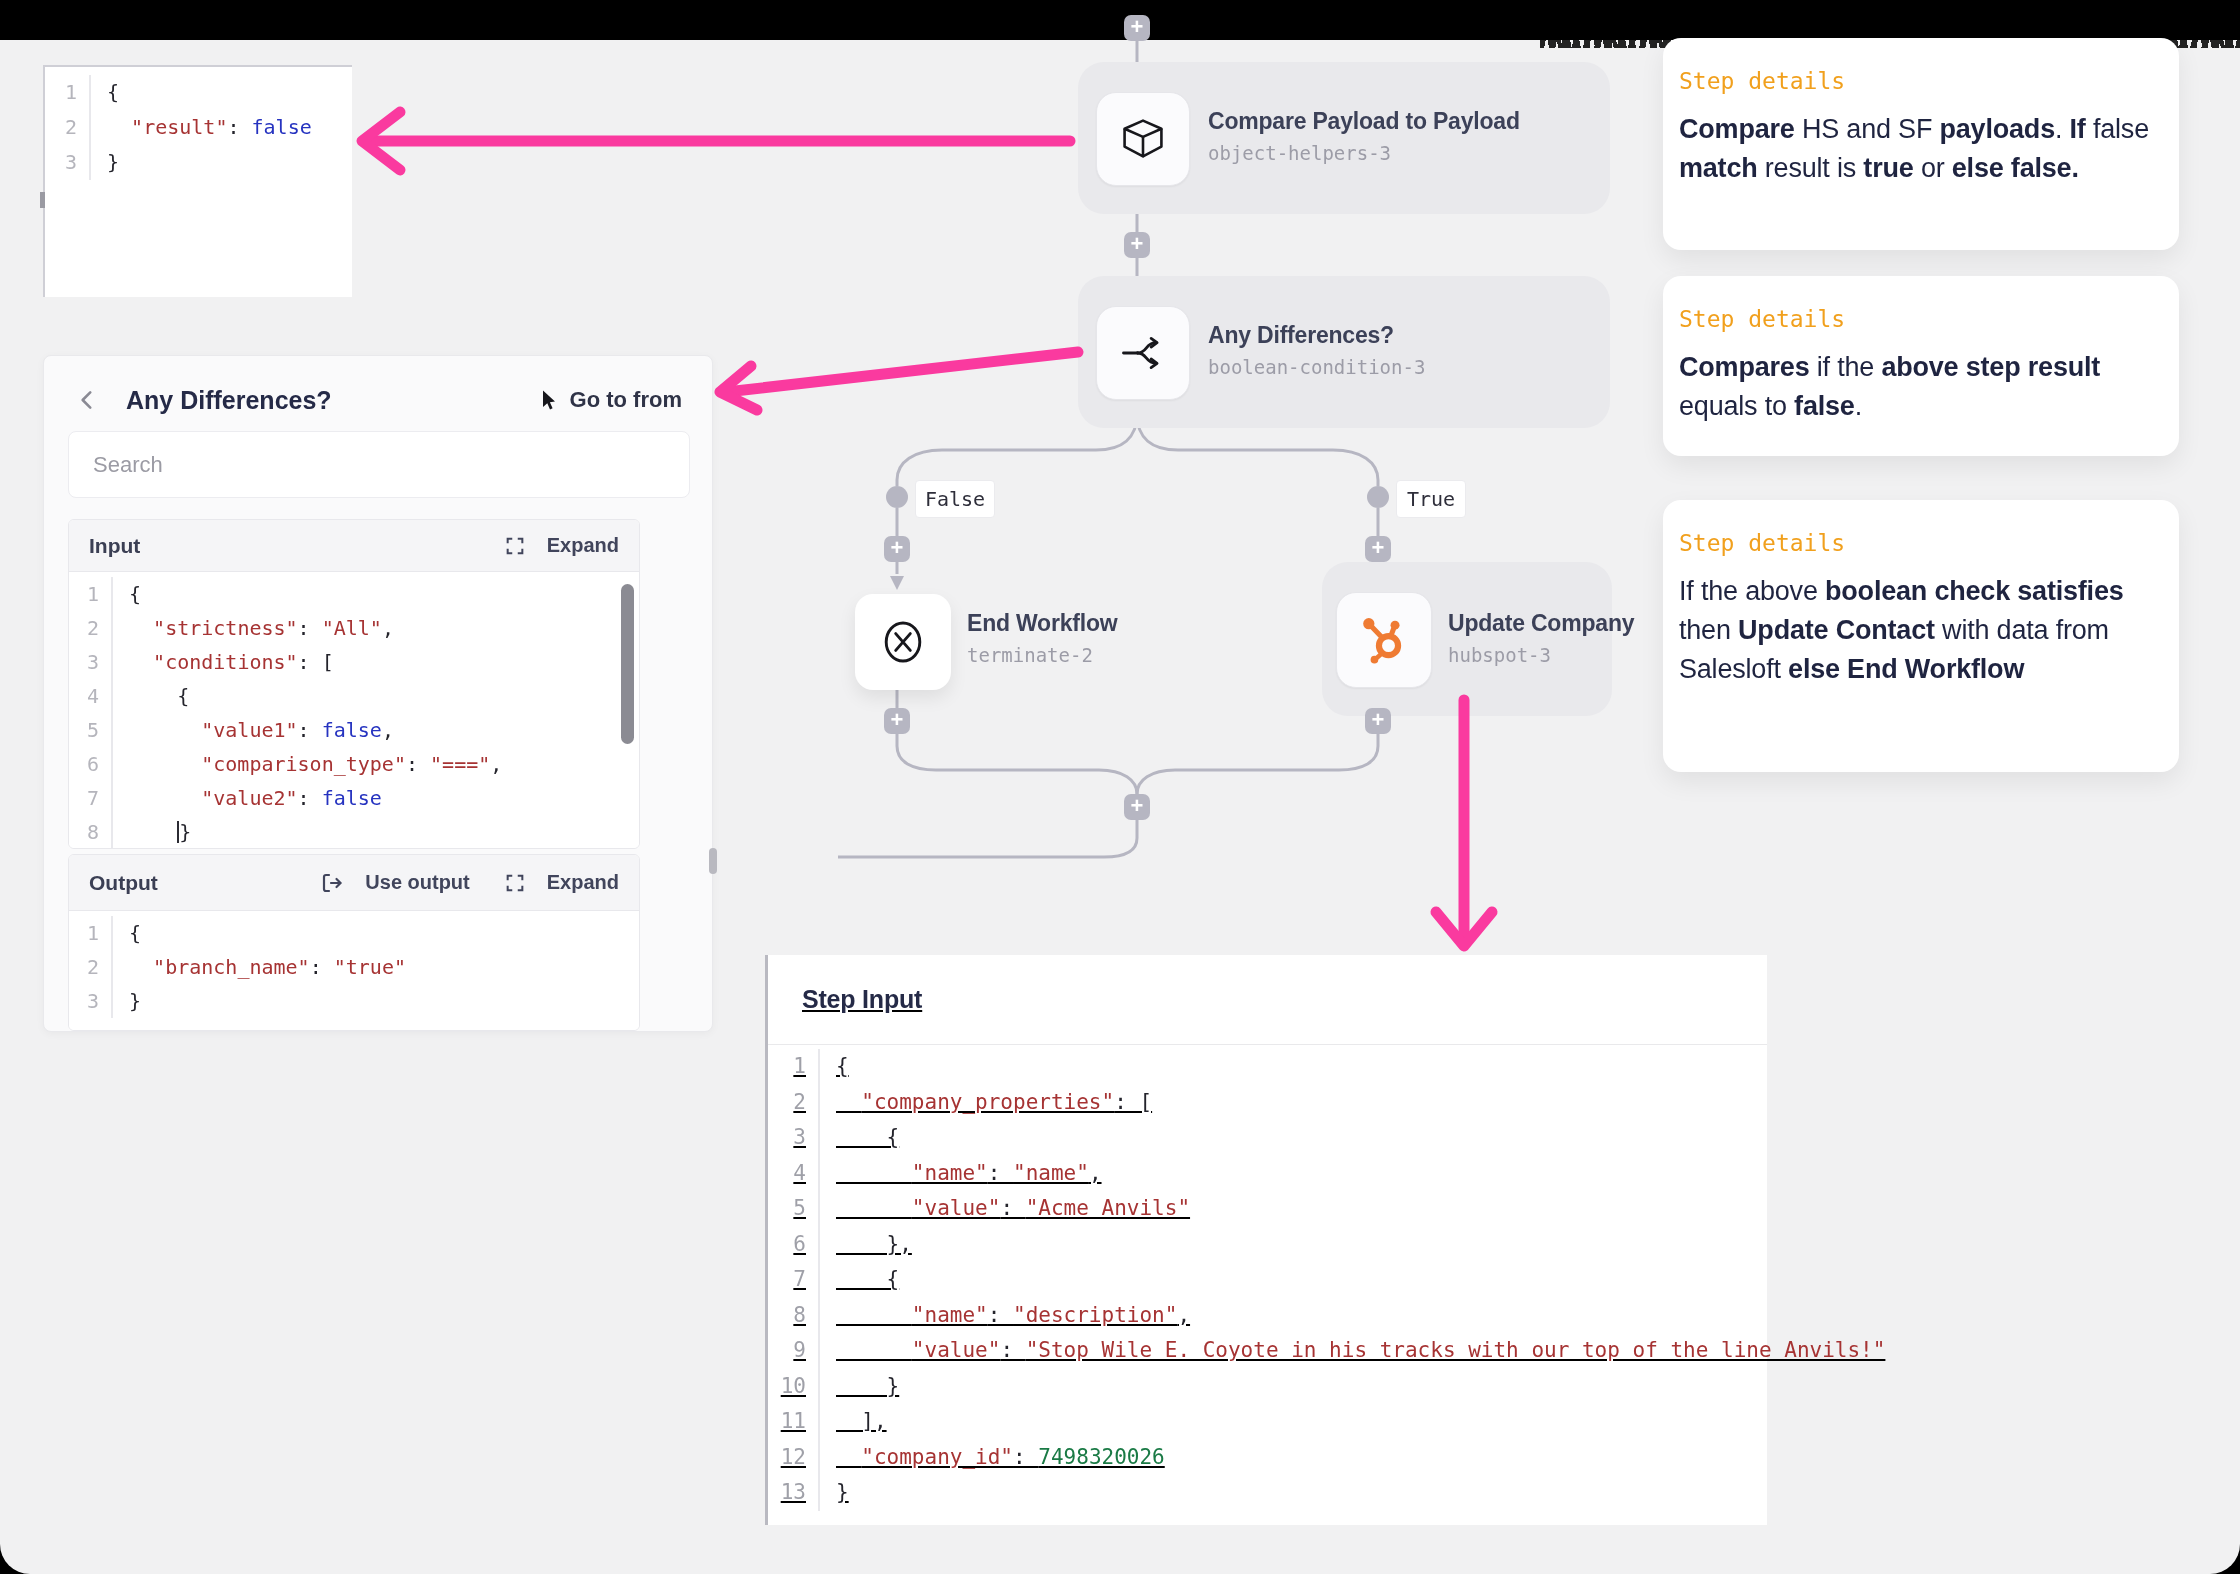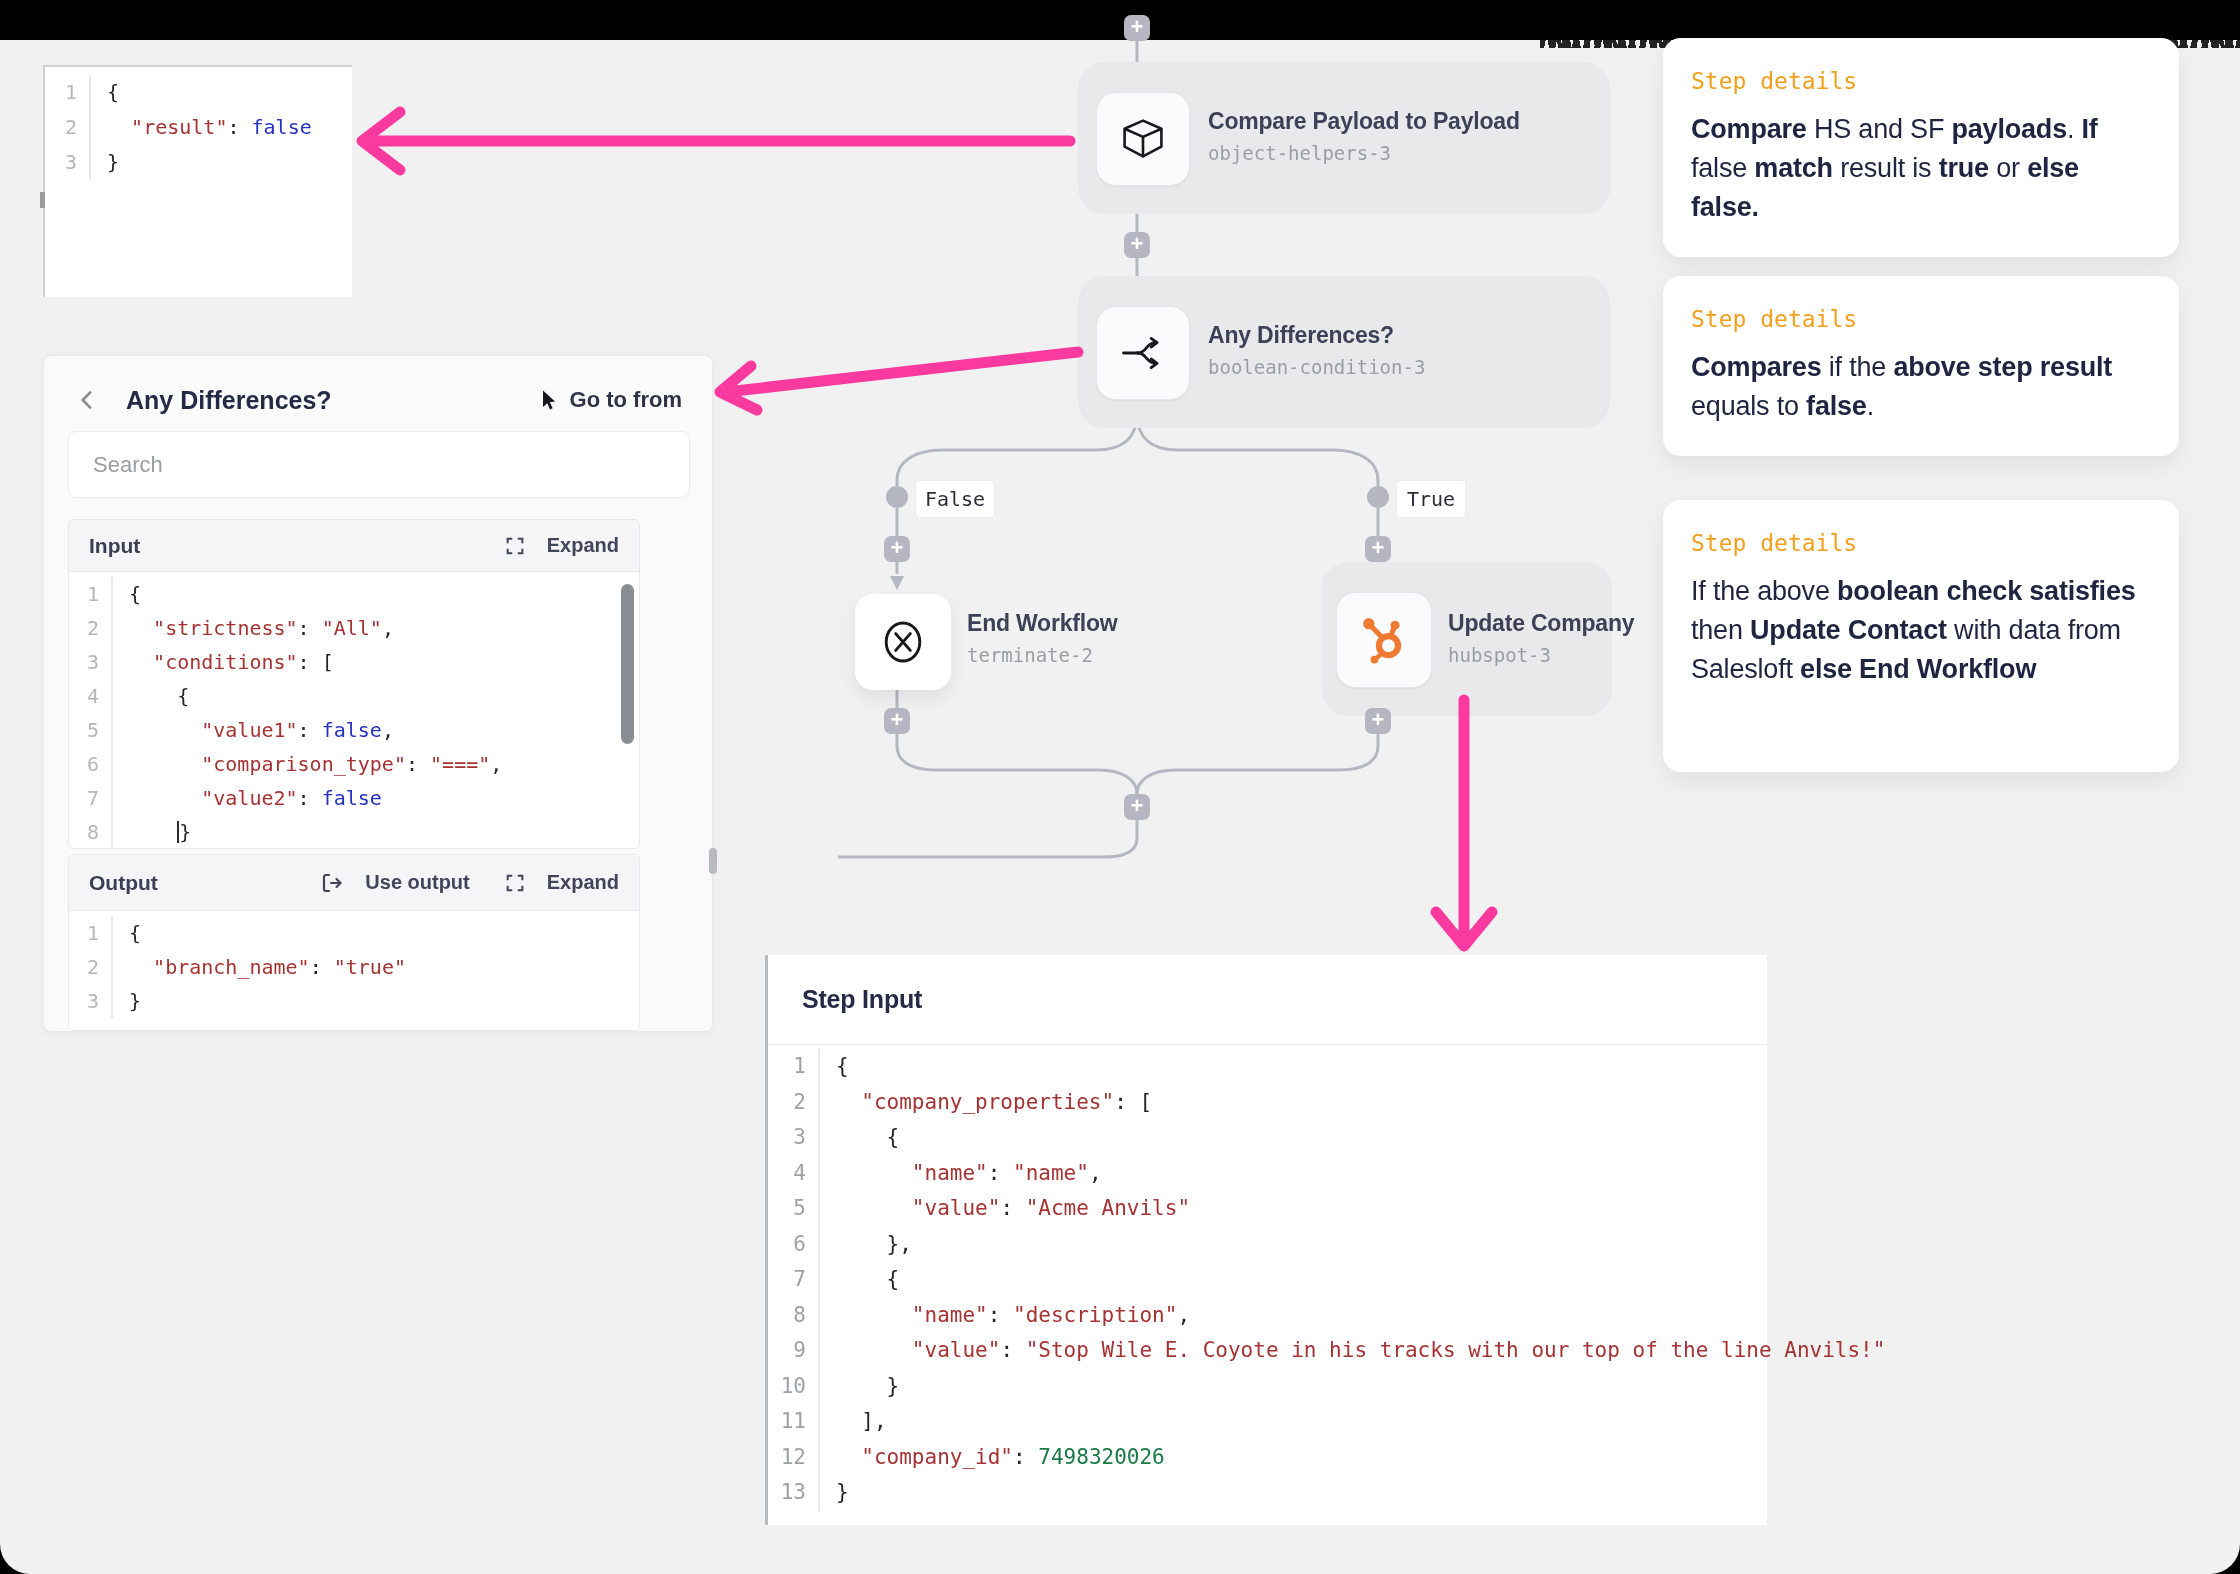--- a/index.html
+++ b/index.html
@@ -67,27 +67,27 @@
   .node-sub{position:absolute;font-family:"DejaVu Sans Mono",monospace;font-size:19px;color:#9c9ca7;white-space:nowrap;}
   .plus{position:absolute;width:26px;height:26px;background:#b6b6c2;border-radius:7px;color:#fff;
         display:flex;align-items:center;justify-content:center;cursor:pointer;}
   .plus::before{content:'+';font-size:22px;font-weight:700;line-height:1;margin-top:-2px;}
   .branch-label{position:absolute;background:#fff;border:1px solid #ebebee;border-radius:4px;
                 font-family:"DejaVu Sans Mono",monospace;font-size:20px;color:#2e2e3a;
                 display:flex;align-items:center;justify-content:center;}
   #connectors,#pink{position:absolute;left:0;top:0;pointer-events:none;}
   
   .details-card{position:absolute;left:1663px;width:516px;background:#fff;border-radius:18px;
-                box-shadow:0 10px 26px rgba(0,0,0,.07);box-sizing:border-box;padding:30px 28px;}
+                box-shadow:0 10px 26px rgba(0,0,0,.07);box-sizing:border-box;padding:30px 16px;}
   .details-head{font-family:"DejaVu Sans Mono",monospace;font-size:23px;color:#f1a01d;margin-bottom:16px;}
   .details-body{font-size:27px;line-height:1.44;color:#1f2440;letter-spacing:-.2px;}
   .details-body b{font-weight:700;}
   
   .step-input{position:absolute;left:765px;top:955px;width:1002px;height:570px;background:#fff;
-              border-left:3px solid #b9b9c1;box-sizing:border-box;}
+              border-left:3px solid #b9b9c1;box-sizing:border-box;text-decoration:underline;}
   .step-input .hd{height:89px;display:flex;align-items:center;padding-left:34px;
                   border-bottom:1px solid #e9e9eb;}
   .step-input .code{font-size:21px;}
   .step-input .code-line{line-height:35.5px;}
   .step-input .gut{width:52px;color:#9fa0a8;}
   .icon-svg{display:block;}
 </style>
 </head>
 <body>
 

